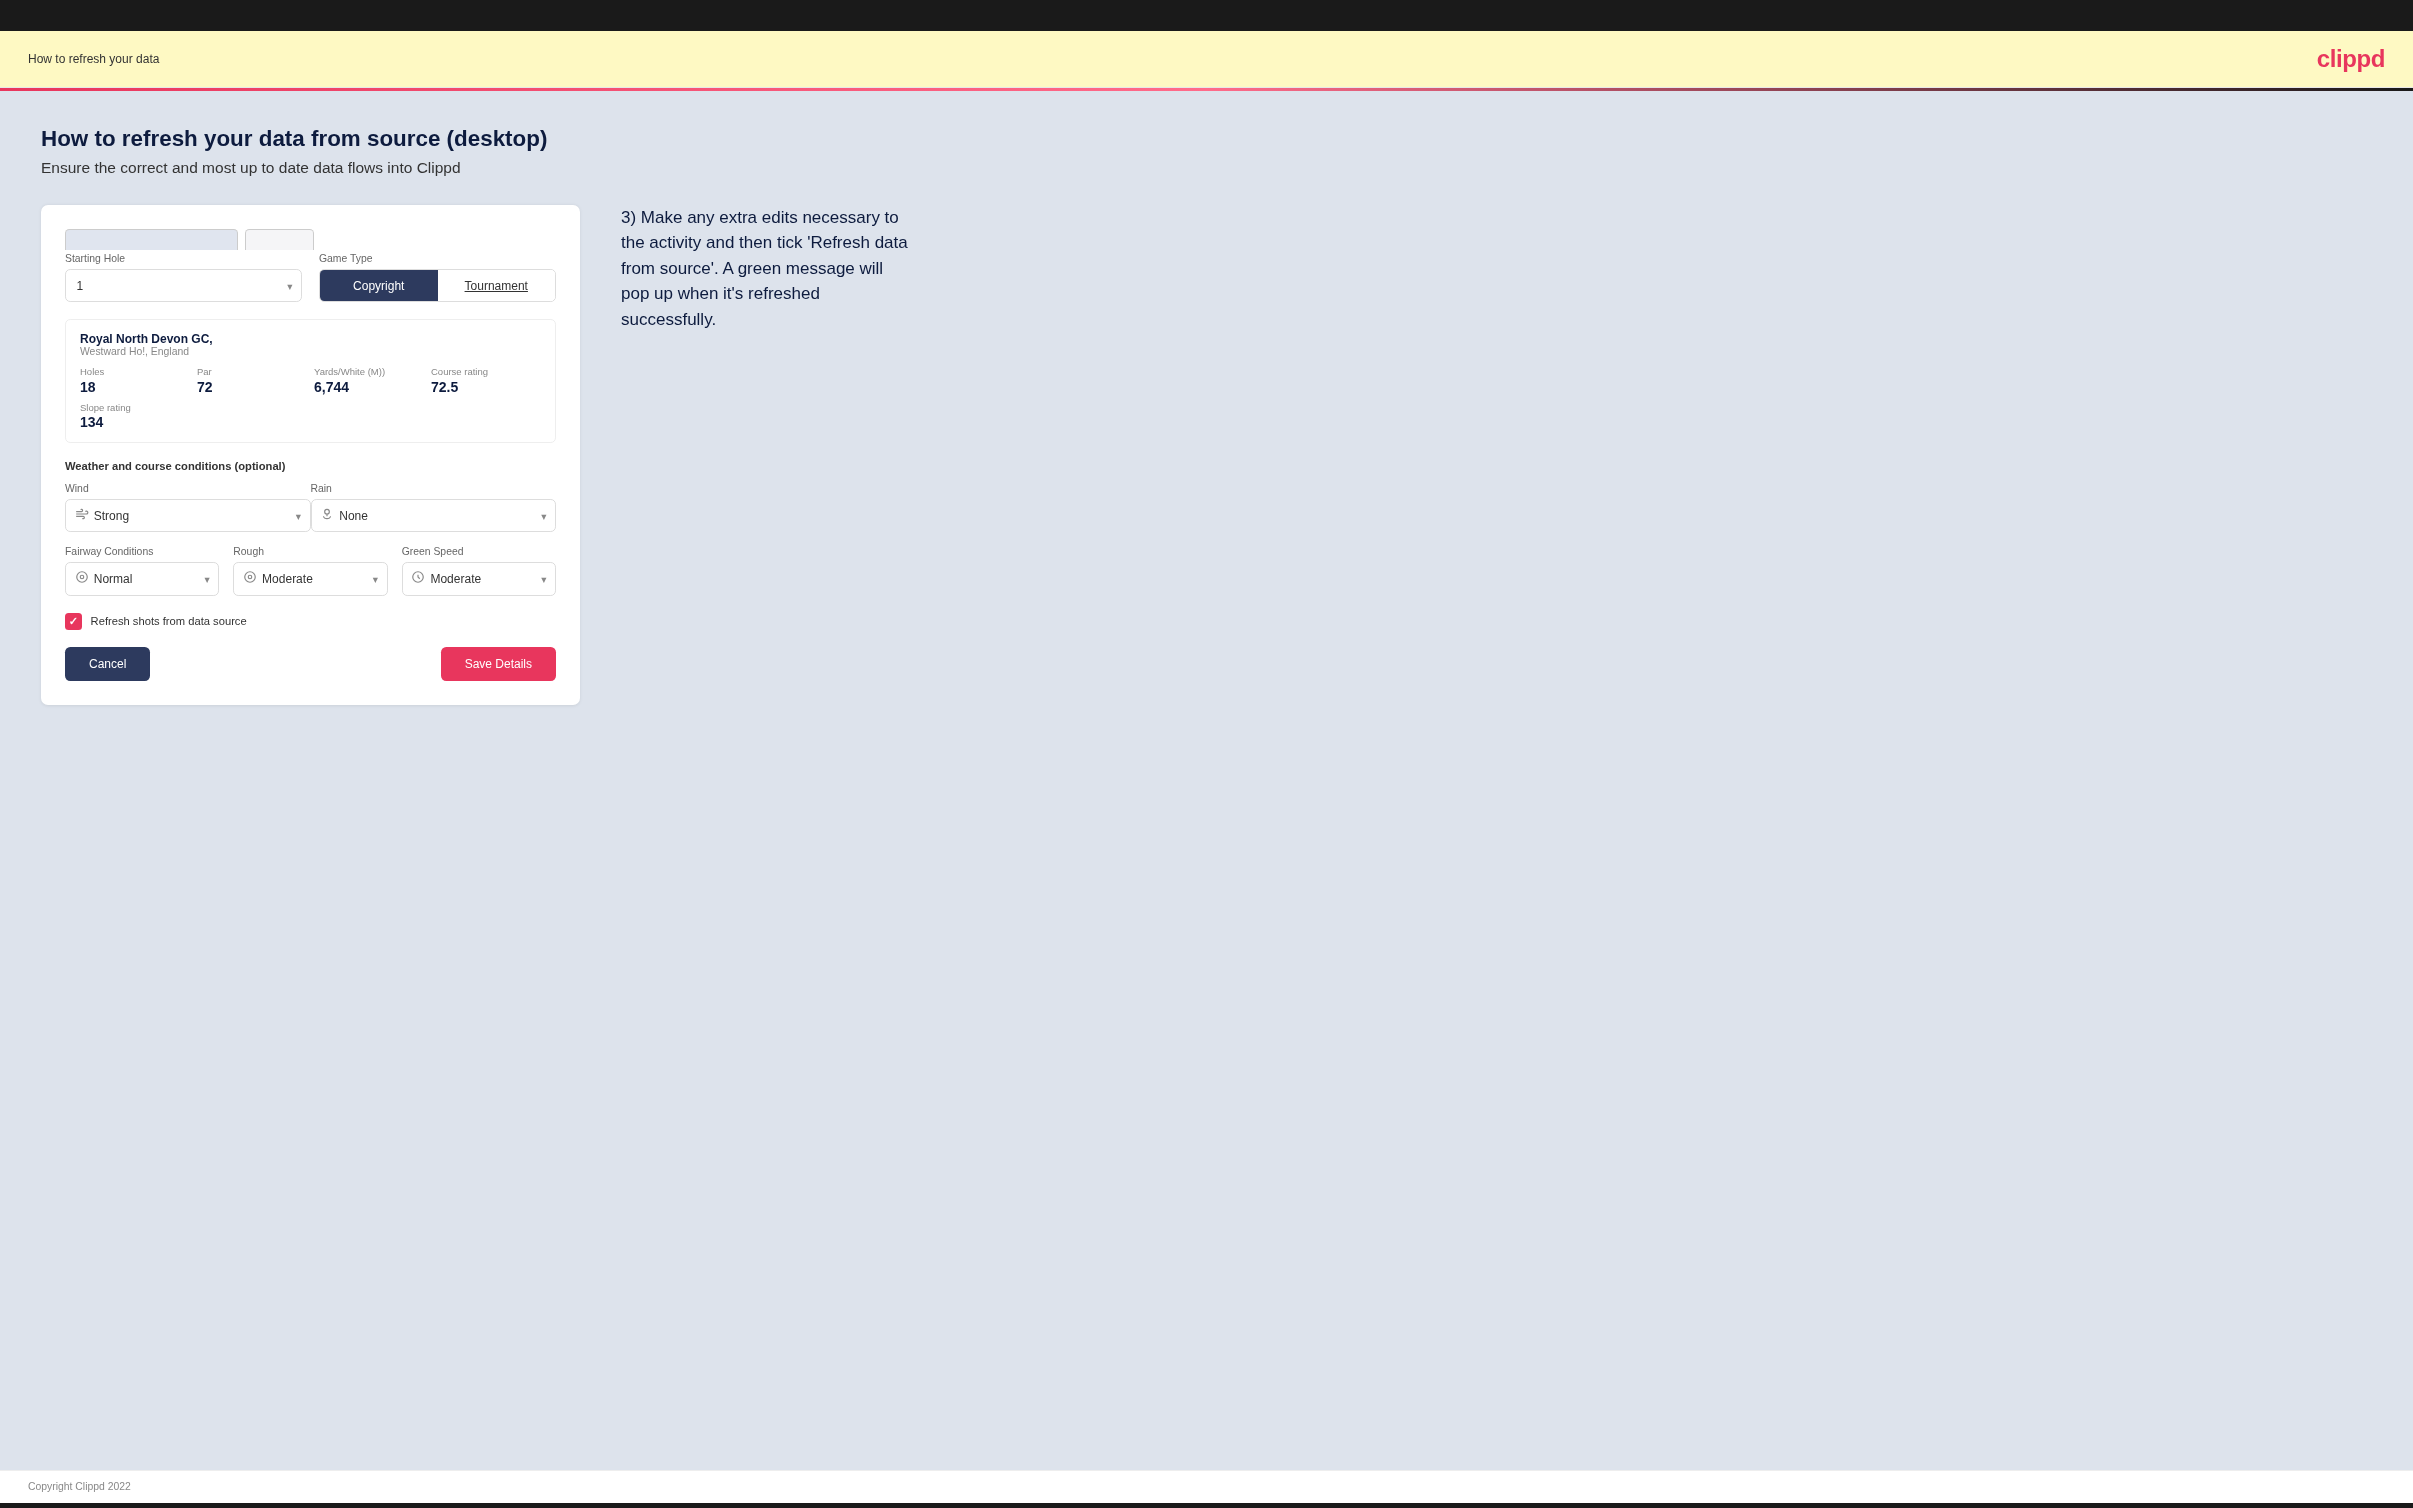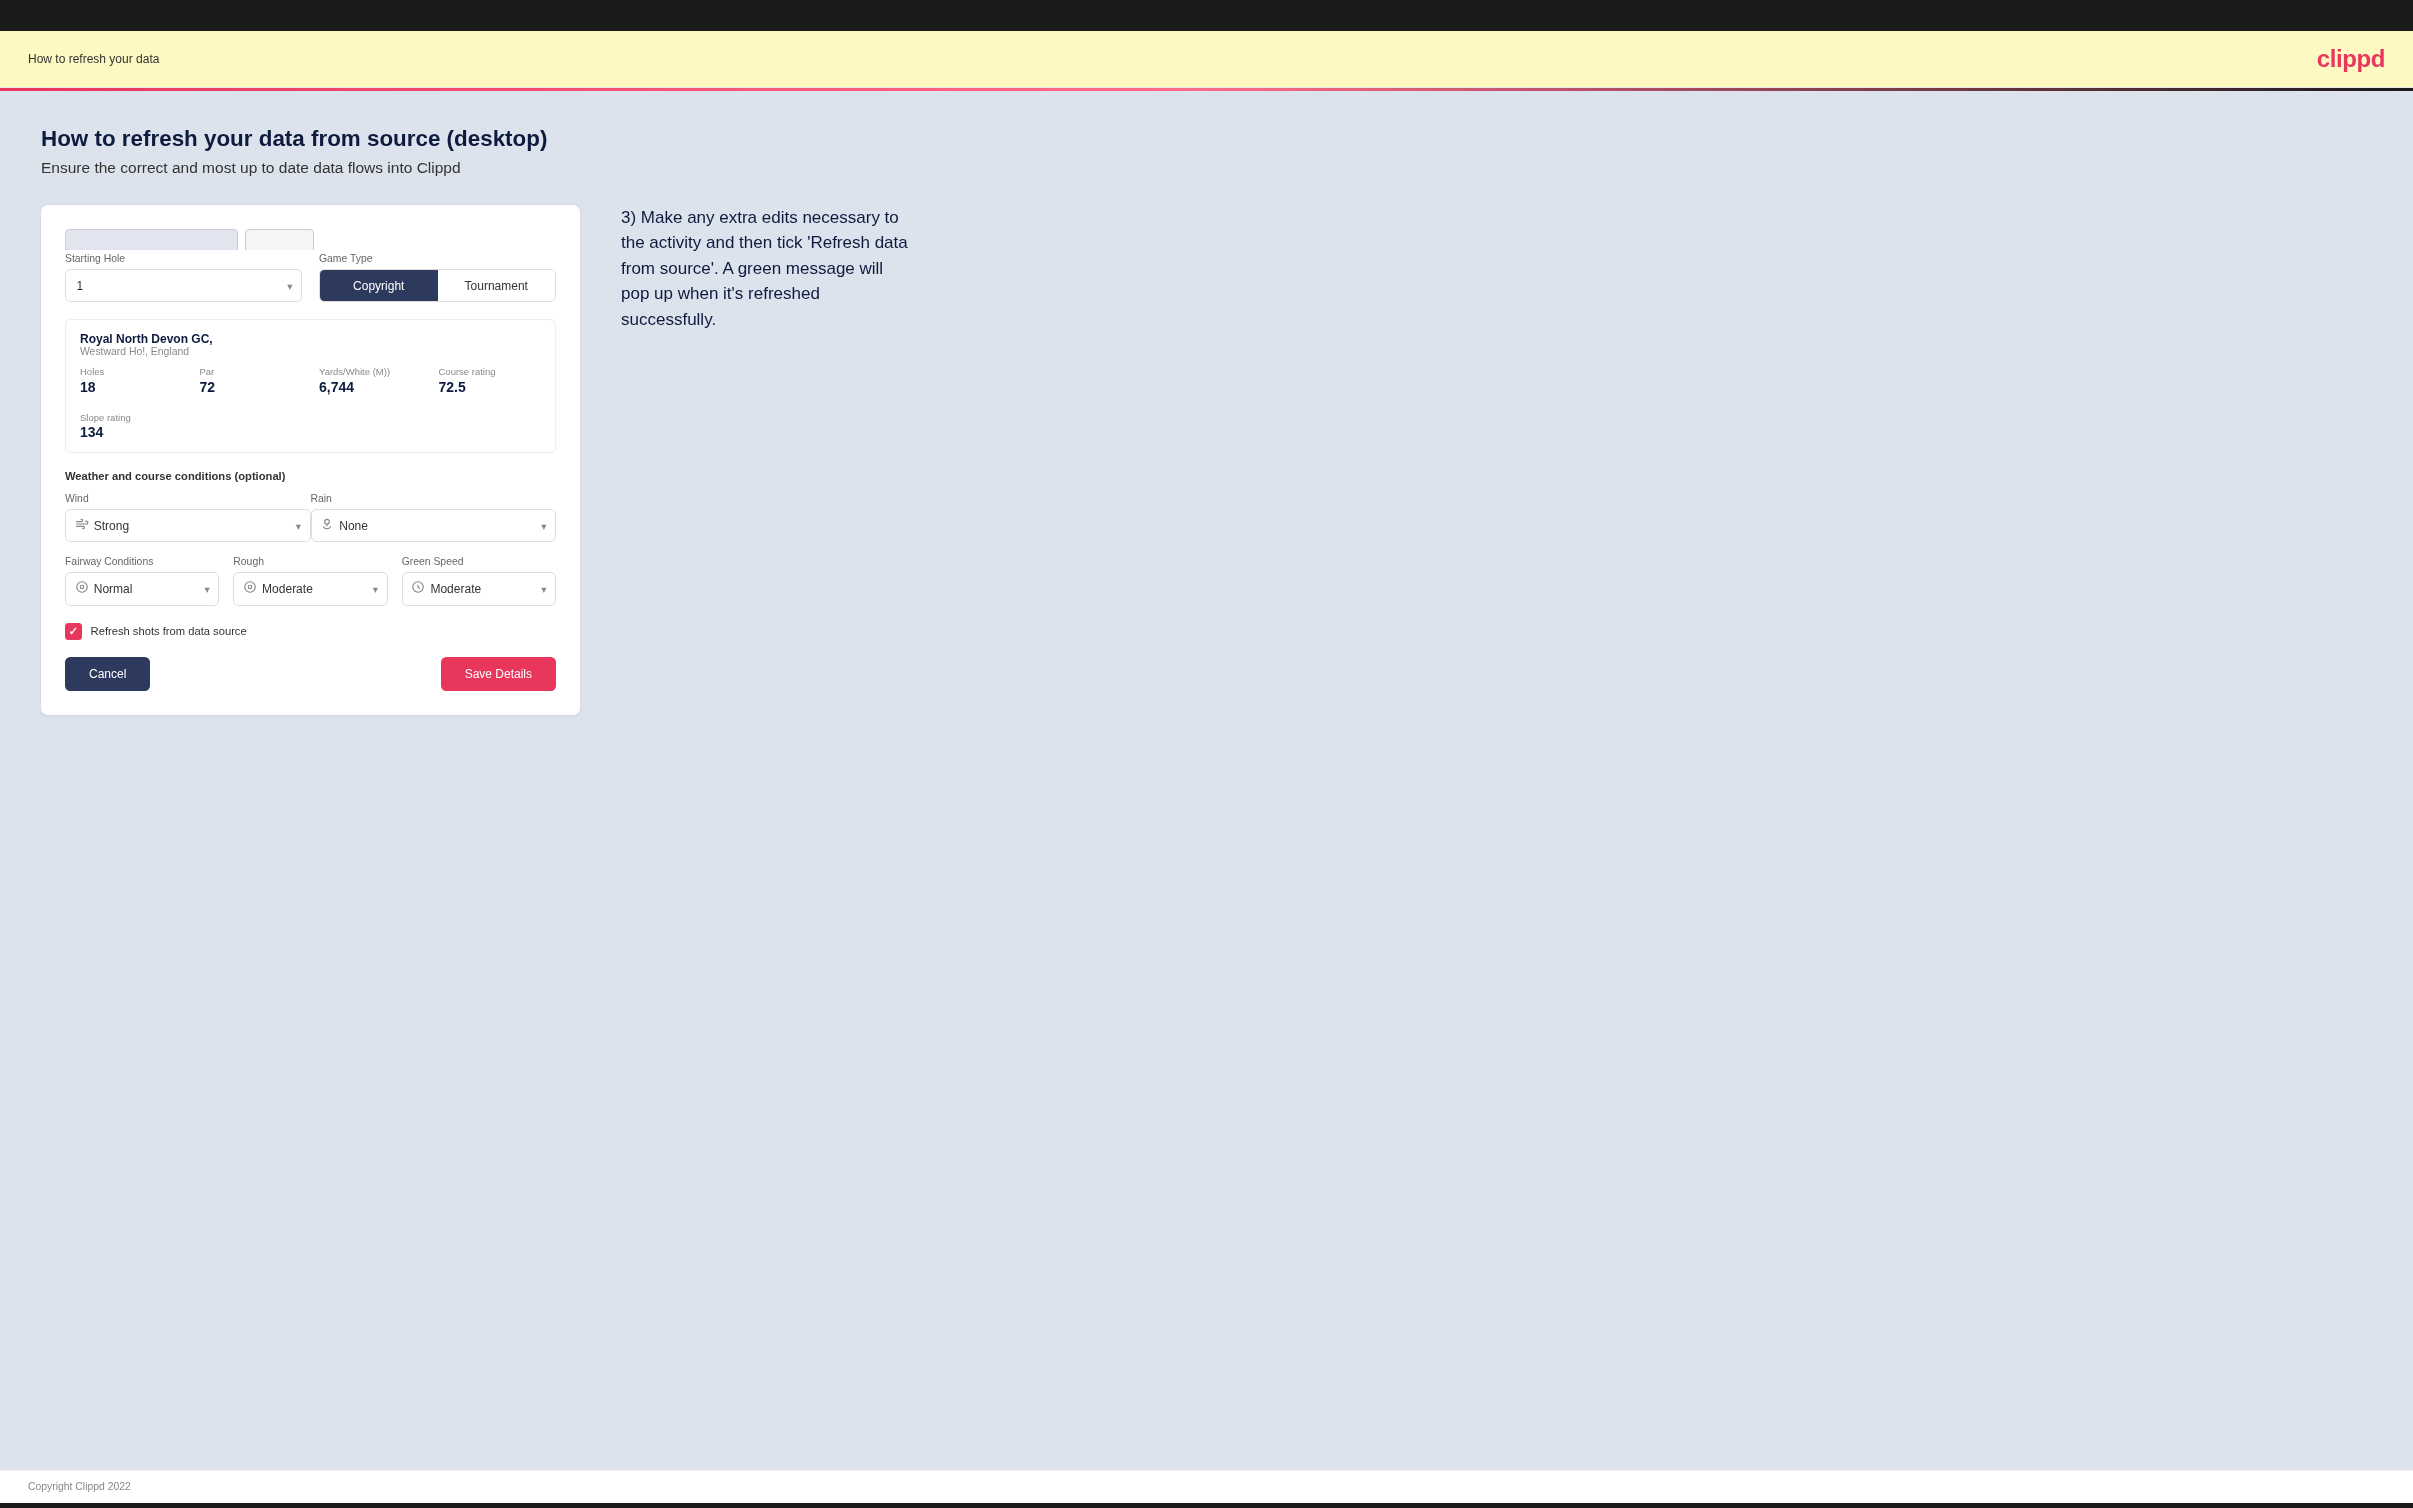--- a/index.html
+++ b/index.html
@@ -130,20 +130,21 @@
       font-weight: 500;
     }
 
     .game-type-btn.active {
       background: #2d3a5e;
       color: #fff;
     }
 
     .game-type-btn:not(.active) {
       color: #333;
+      text-decoration: underline;
     }
 
     .course-info {
       border: 0.9px solid #eee;
       border-radius: 5.2px;
       padding: 12px 14px;
       margin-bottom: 17px;
     }
 
     .course-name {
@@ -154,21 +155,21 @@
 
     .course-location {
       font-size: 10.4px;
       color: #888;
       margin-bottom: 8.6px;
     }
 
     .course-stats {
       display: grid;
       grid-template-columns: repeat(4, 1fr);
-      gap: 17px;
+      gap: 7px;
     }
 
     .stat-item {}
 
     .stat-label {
       font-size: 9.5px;
       color: #888;
       margin-bottom: 1.7px;
     }
 

